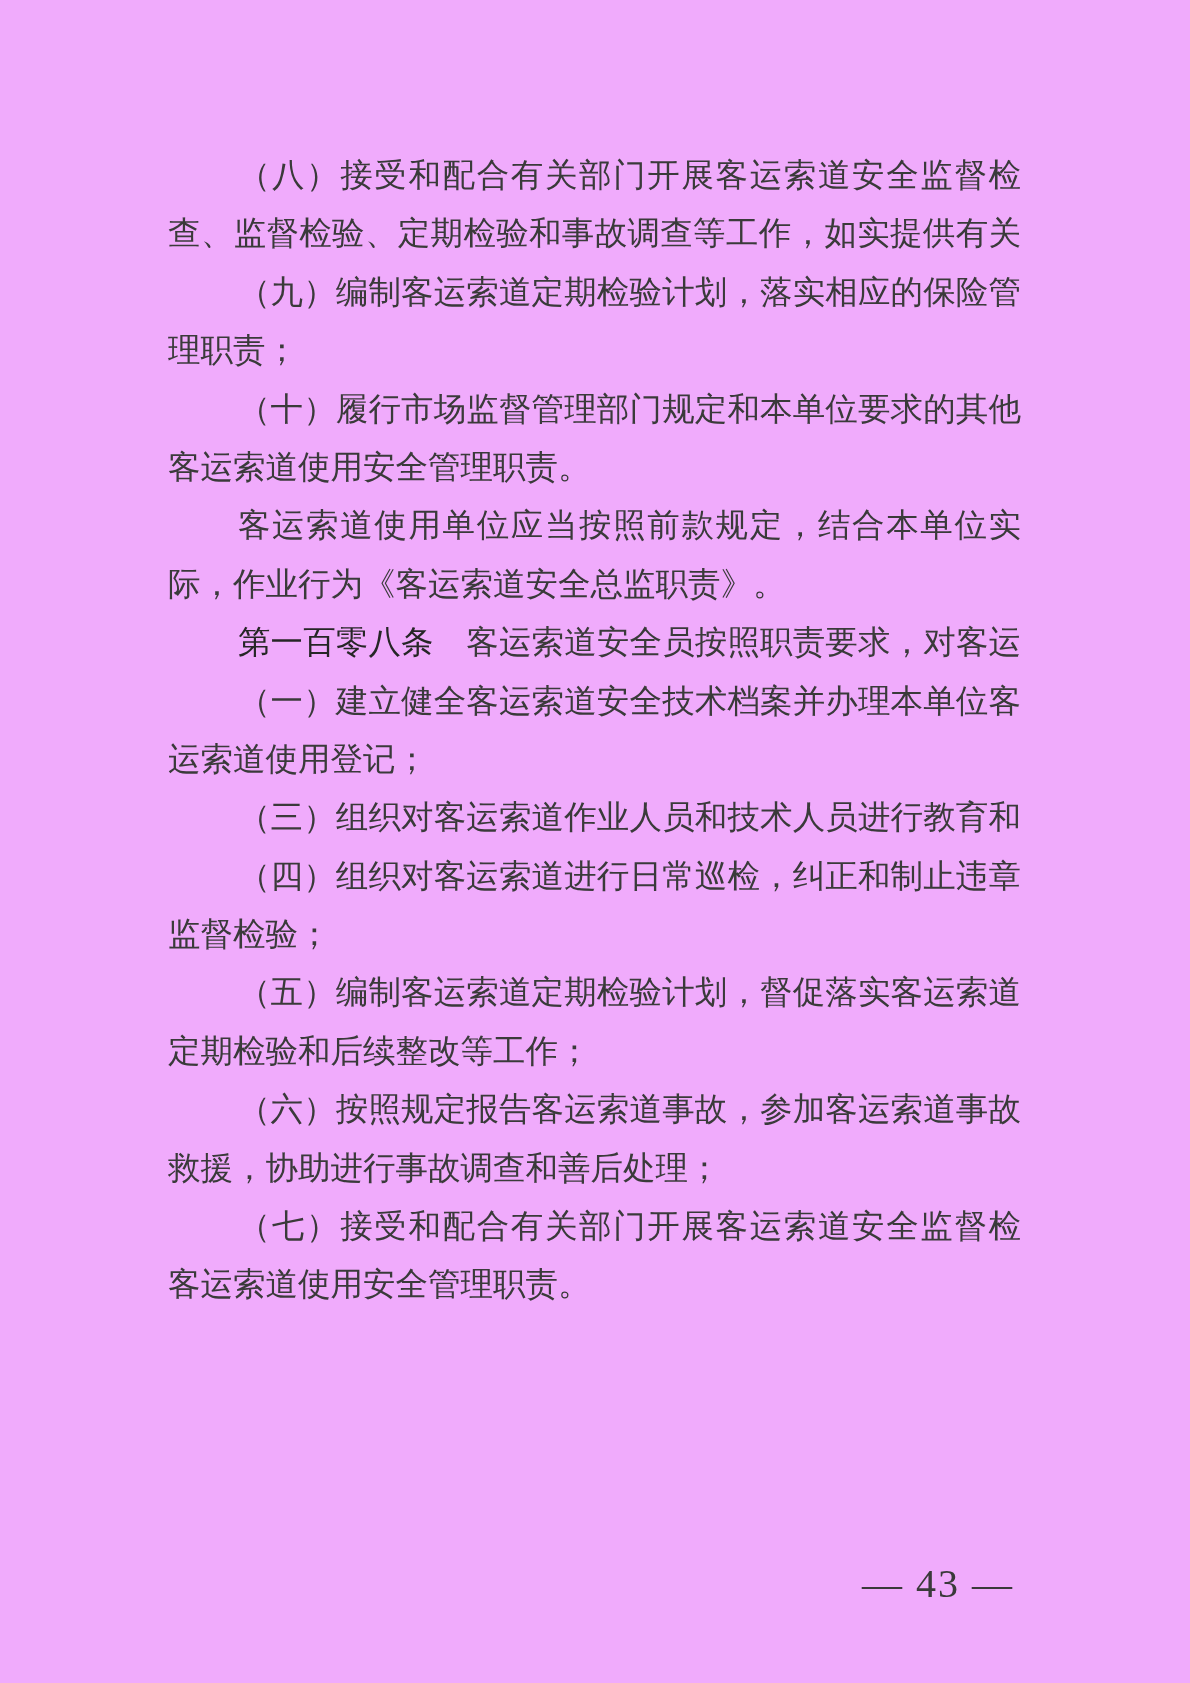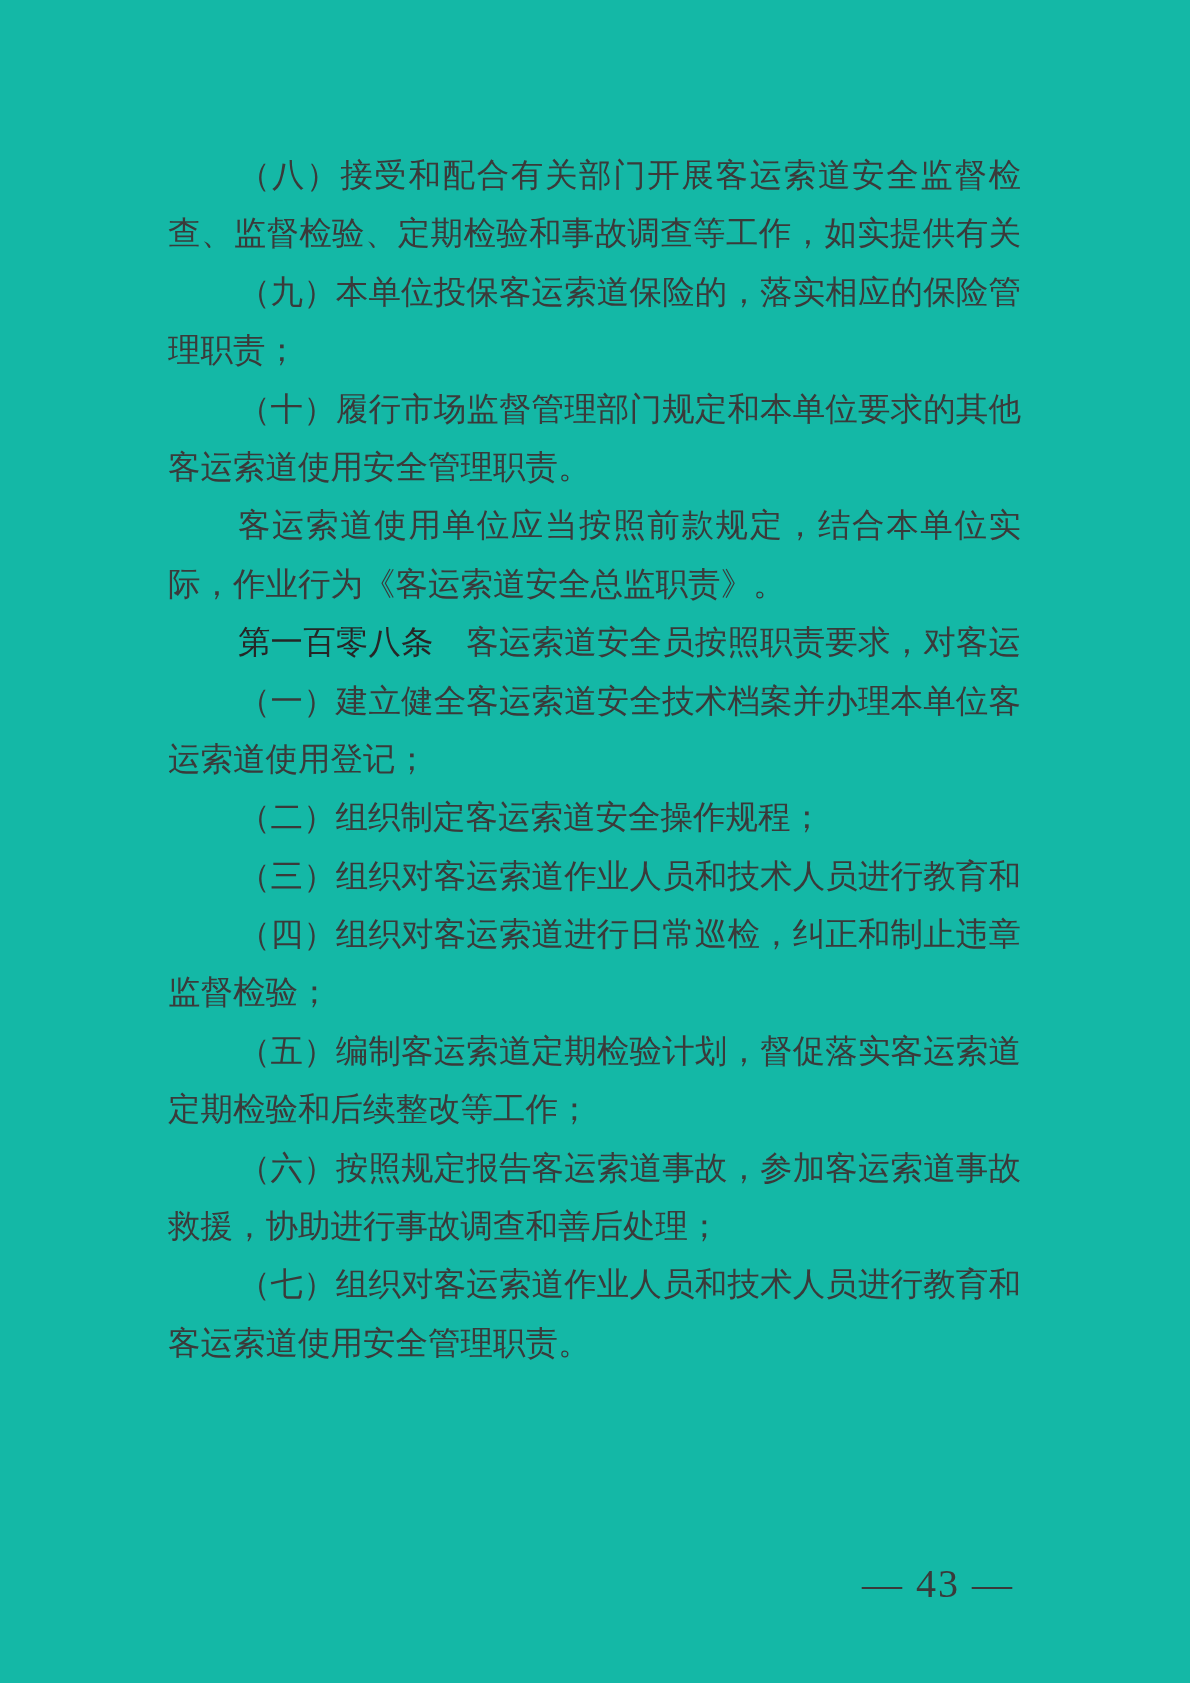--- a/index.html
+++ b/index.html
@@ -4,21 +4,21 @@
 <style>
   html, body {
     margin: 0;
     padding: 0;
     background: #ffffff;
   }
   .page {
     position: relative;
     width: 1190px;
     height: 1683px;
-    background: #14b8a6;
+    background: #f0abfc;
     font-family: "Liberation Serif", "DejaVu Serif", serif;
     color: #3a3a3a;
     overflow: hidden;
   }
   .content {
     position: absolute;
     left: 168px;
     top: 146px;
     width: 853px;
     font-size: 32.5px;
@@ -51,34 +51,33 @@
     white-space: pre;
   }
 </style>
 </head>
 <body>
 
 <div class="page">
   <div class="content">
     <div class="line indent full">（八）接受和配合有关部门开展客运索道安全监督检</div>
     <div class="line full">查、监督检验、定期检验和事故调查等工作，如实提供有关</div>
-    <div class="line indent full">（九）本单位投保客运索道保险的，落实相应的保险管</div>
+    <div class="line indent full">（九）编制客运索道定期检验计划，落实相应的保险管</div>
     <div class="line">理职责；</div>
     <div class="line indent full">（十）履行市场监督管理部门规定和本单位要求的其他</div>
     <div class="line">客运索道使用安全管理职责。</div>
     <div class="line indent full">客运索道使用单位应当按照前款规定，结合本单位实</div>
     <div class="line">际，作业行为《客运索道安全总监职责》。</div>
     <div class="line indent full"><span class="heiti">第一百零八条</span><span>　客运索道安全员按照职责要求，对客运</span></div>
     <div class="line indent full">（一）建立健全客运索道安全技术档案并办理本单位客</div>
     <div class="line">运索道使用登记；</div>
-    <div class="line indent">（二）组织制定客运索道安全操作规程；</div>
     <div class="line indent full">（三）组织对客运索道作业人员和技术人员进行教育和</div>
     <div class="line indent full">（四）组织对客运索道进行日常巡检，纠正和制止违章</div>
     <div class="line">监督检验；</div>
     <div class="line indent full">（五）编制客运索道定期检验计划，督促落实客运索道</div>
     <div class="line">定期检验和后续整改等工作；</div>
     <div class="line indent full">（六）按照规定报告客运索道事故，参加客运索道事故</div>
     <div class="line">救援，协助进行事故调查和善后处理；</div>
-    <div class="line indent full">（七）组织对客运索道作业人员和技术人员进行教育和</div>
+    <div class="line indent full">（七）接受和配合有关部门开展客运索道安全监督检</div>
     <div class="line">客运索道使用安全管理职责。</div>
   </div>
   <div class="footer">— 43 —</div>
 </div>
 
 </body></html>

